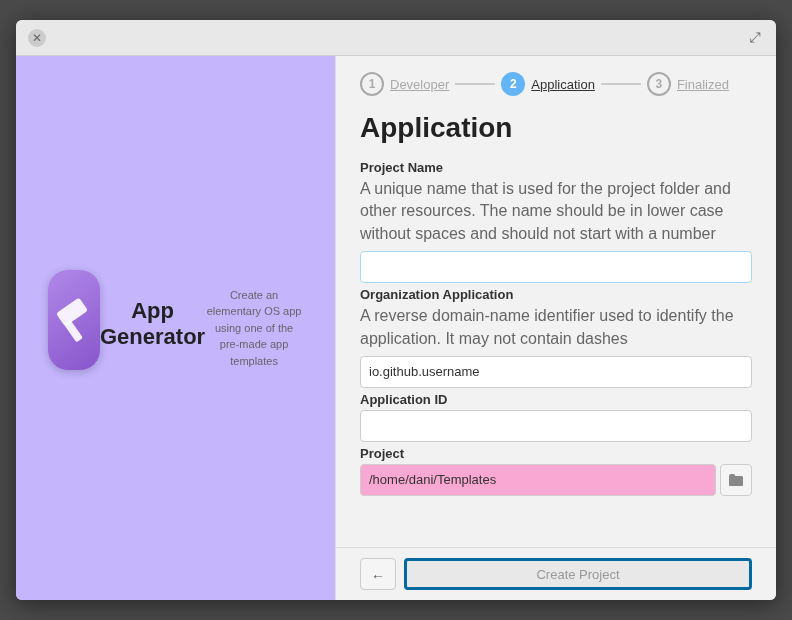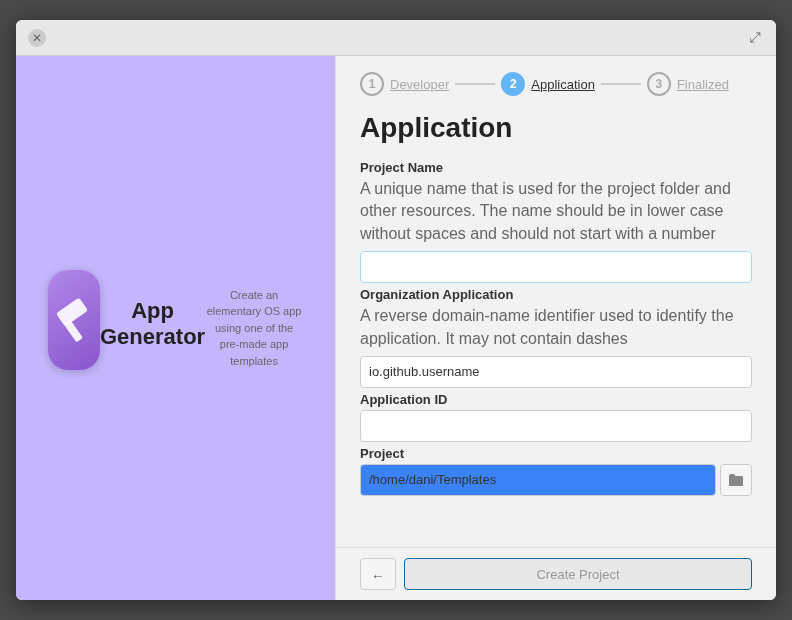--- a/index.html
+++ b/index.html
@@ -222,21 +222,21 @@
       align-items: center;
     }
 
     .location-input {
       flex: 1;
       height: 32px;
       border: 1px solid #ccc;
       border-radius: 4px;
       padding: 4px 8px;
       font-size: 13px;
-      background: #3b82f6;
+      background: #f9a8d4;
       color: #333;
       outline: none;
     }
 
     .browse-btn {
       width: 32px;
       height: 32px;
       border: 1px solid #ccc;
       border-radius: 4px;
       background: #f5f5f5;
@@ -268,21 +268,21 @@
       display: flex;
       align-items: center;
       justify-content: center;
       font-size: 14px;
       color: #555;
     }
 
     .create-btn {
       flex: 1;
       height: 32px;
-      border: 1px solid #0369a1;
+      border: 3px solid #0369a1;
       border-radius: 4px;
       background: #e8e8e8;
       cursor: not-allowed;
       font-size: 13px;
       color: #999;
       text-align: center;
       display: flex;
       align-items: center;
       justify-content: center;
     }

